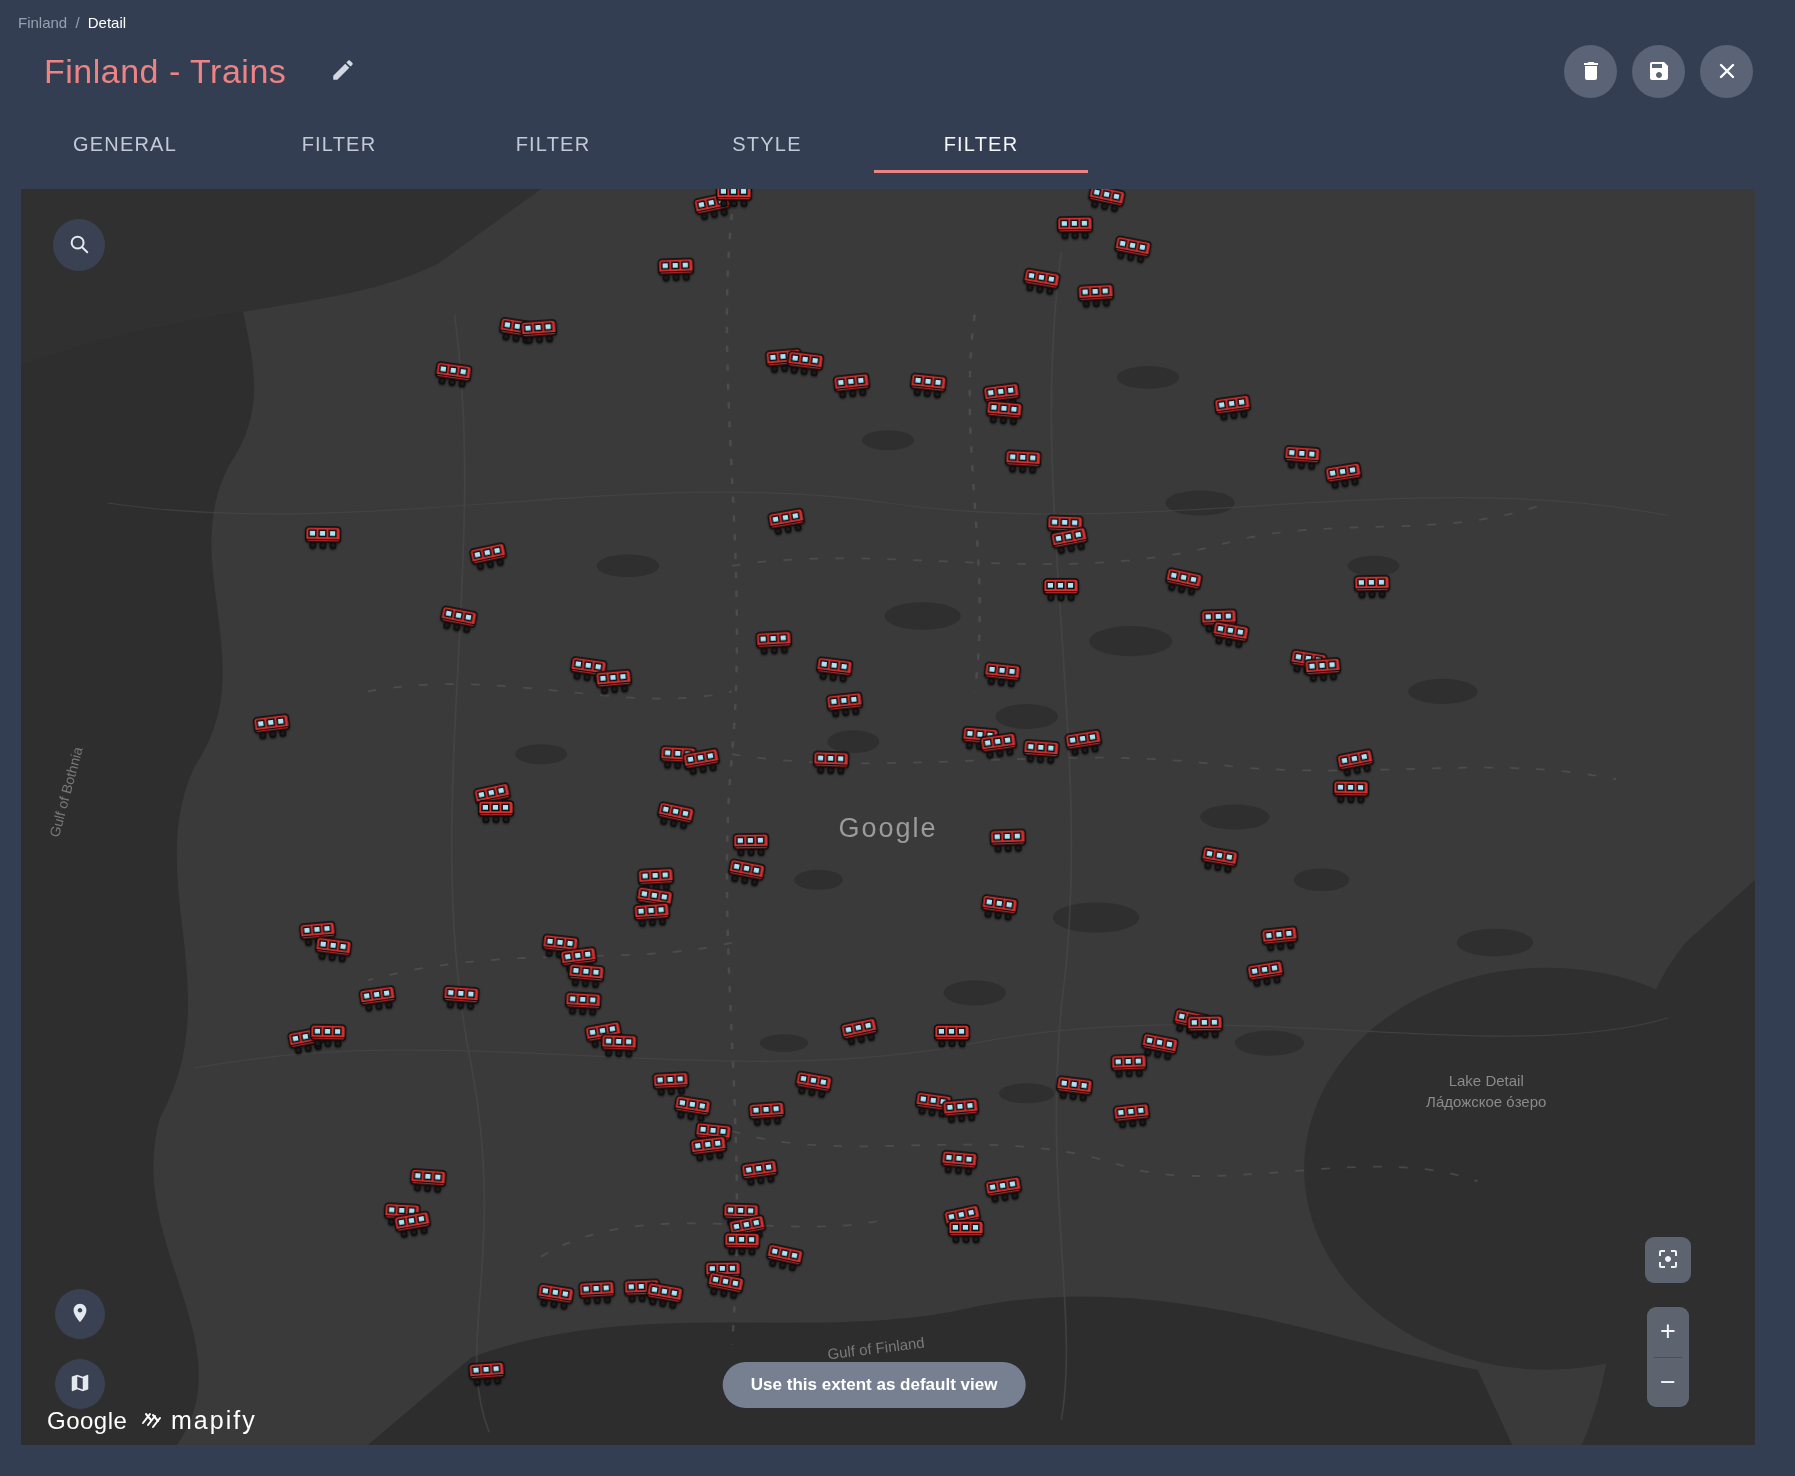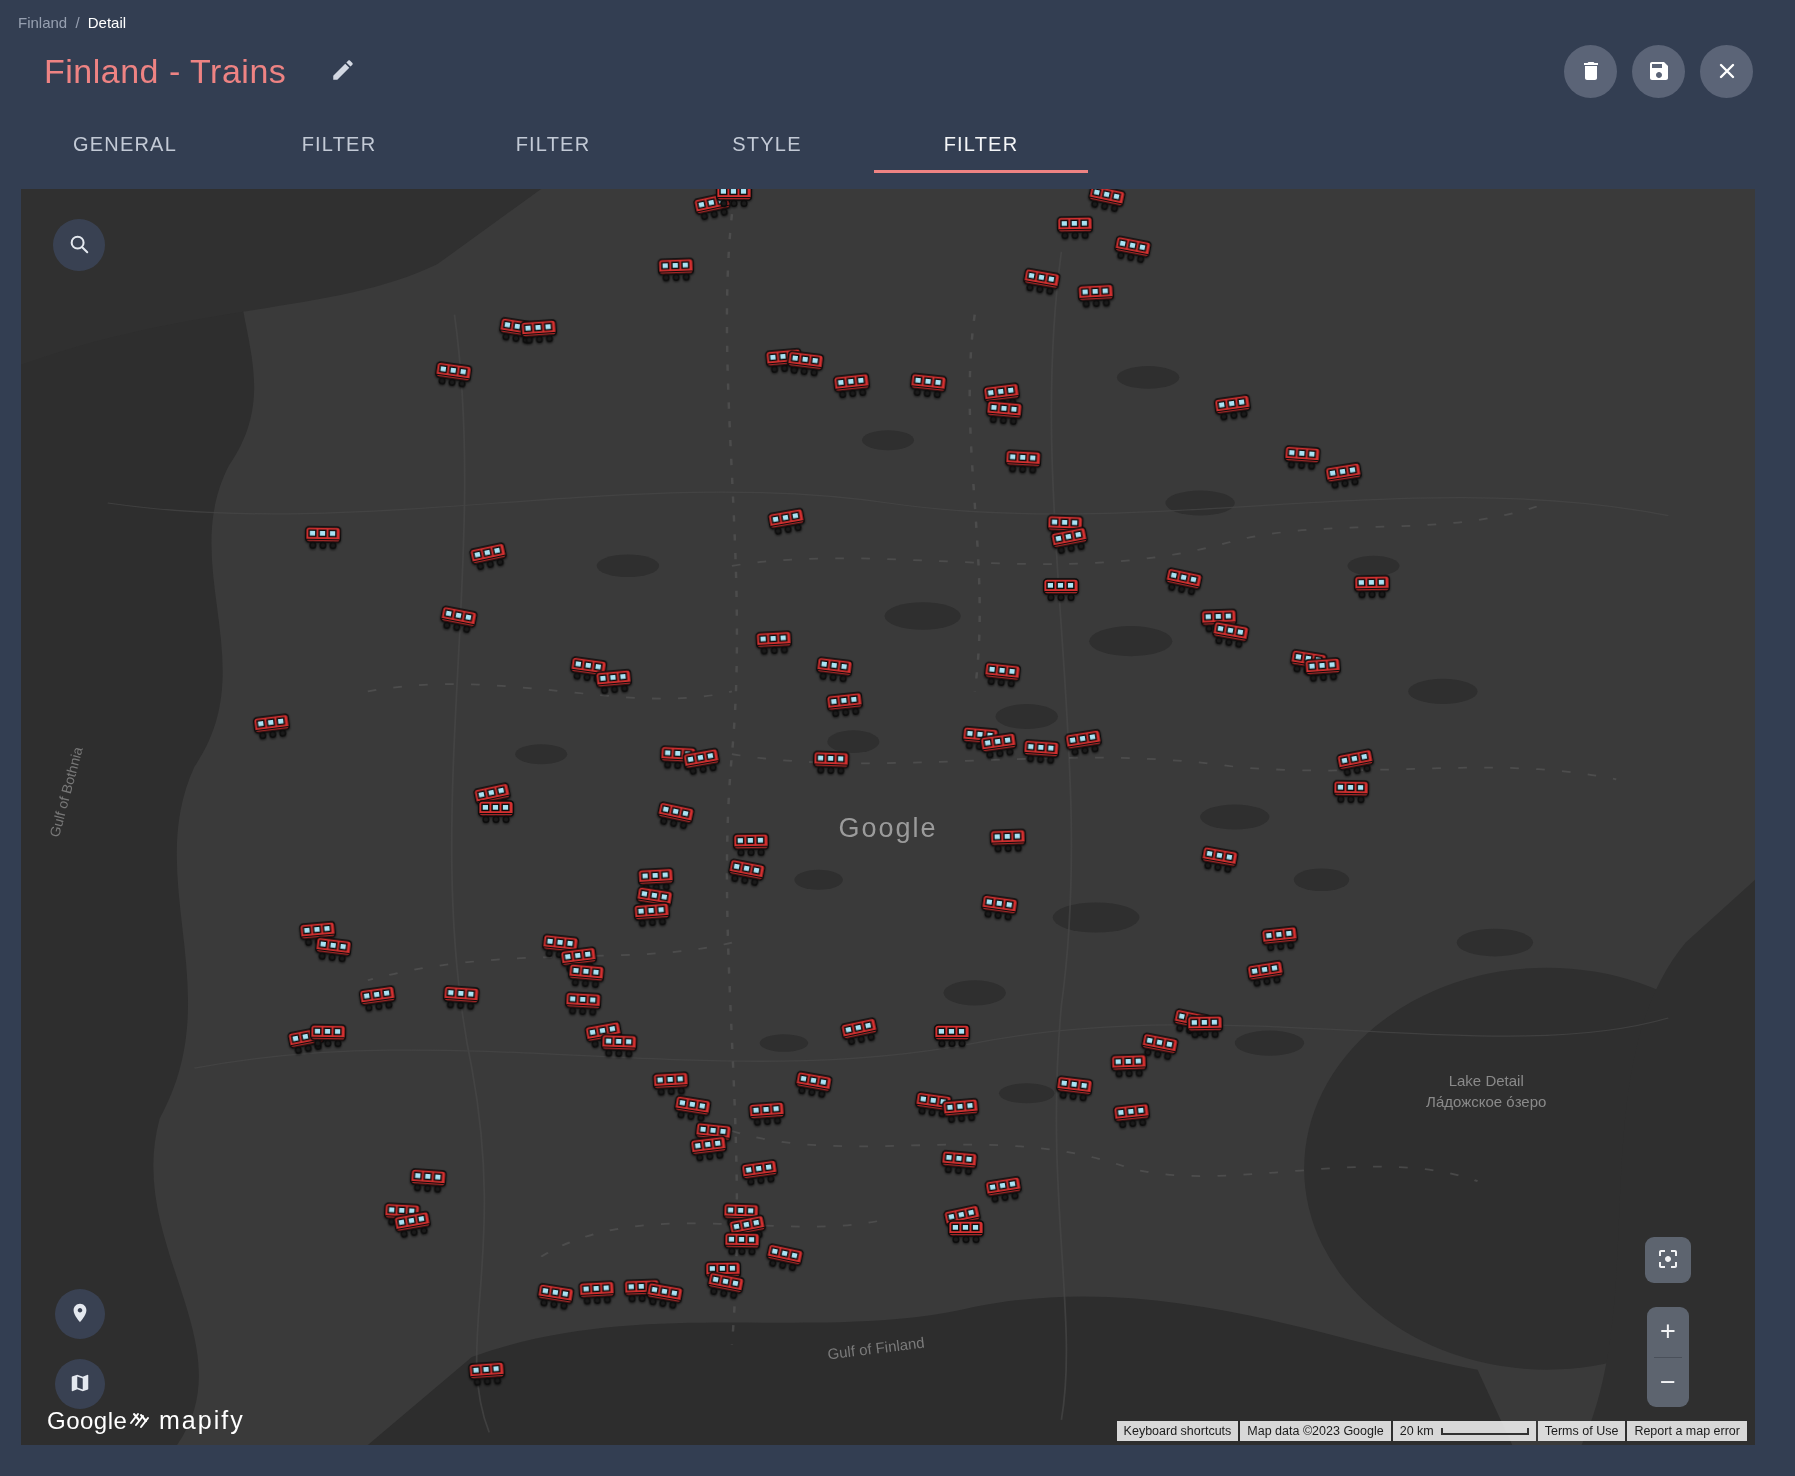--- a/index.html
+++ b/index.html
@@ -57,21 +57,21 @@
     padding:13px 28px;font-size:17px;font-weight:bold;cursor:pointer;font-family:"Liberation Sans",sans-serif;white-space:nowrap}
   .fullscreen-btn{position:absolute;right:64px;bottom:162px;width:46px;height:46px;border:none;border-radius:9px;
     background:#5d646f;color:#f2f3f5;display:flex;align-items:center;justify-content:center;cursor:pointer}
   .zoom-ctrl{position:absolute;right:66px;bottom:38px;width:42px;height:100px;border-radius:9px;background:#5d646f;
     display:flex;flex-direction:column;overflow:hidden}
   .zoom-btn{flex:1;background:none;border:none;color:#f2f3f5;font-size:27px;line-height:1;cursor:pointer;
     display:flex;align-items:center;justify-content:center;font-family:"Liberation Sans",sans-serif}
   .zoom-divider{height:1px;background:#4a505a;margin:0 7px}
   
   .google-logo{position:absolute;left:26px;bottom:10px;font-size:24px;font-weight:normal;letter-spacing:.5px;color:#fff;cursor:pointer}
-  .mapify-logo{position:absolute;left:108px;bottom:10px;display:flex;align-items:center;color:#fff}
+  .mapify-logo{position:absolute;left:120px;bottom:10px;display:flex;align-items:center;color:#fff}
   .mapify-logo .word{font-size:25px;letter-spacing:2px;margin-left:8px}
   
   .attribution{position:absolute;right:8px;bottom:4px;display:flex;align-items:stretch;font-size:12.5px;color:#1b1b1b}
   .attr-chip{background:rgba(240,240,240,.88);padding:3px 7px;margin-left:2px;display:flex;align-items:center;white-space:nowrap}
   .attr-chip.link{cursor:pointer}
   .scale-bar{display:inline-block;width:88px;height:7px;border-left:2px solid #333;border-right:2px solid #333;
     border-bottom:2px solid #333;margin-left:7px}
 </style>
 </head>
 <body>
@@ -1762,38 +1762,29 @@
         <path d="M2 14 L9 5"></path>
           <path d="M7 16 L14 7"></path>
           <path d="M12 18 L19 9"></path>
         <path d="M5 5 L10 11"></path>
           <path d="M12 6 L17 12"></path>
       </svg>
     </span>
     <span class="word">mapify</span>
   </div>
 
+  <button class="extent-btn">Use this extent as default view</button>
 
   <button class="fullscreen-btn">
     <span>
       <svg width="24" height="24" viewBox="0 0 24 24" fill="currentColor">
         <path d="M5 15H3v4c0 1.1.9 2 2 2h4v-2H5v-4zM5 5h4V3H5c-1.1 0-2 .9-2 2v4h2V5zm14-2h-4v2h4v4h2V5c0-1.1-.9-2-2-2zm0 16h-4v2h4c1.1 0 2-.9 2-2v-4h-2v4zM12 9c-1.66 0-3 1.34-3 3s1.34 3 3 3 3-1.34 3-3-1.34-3-3-3z"></path>
       </svg>
     </span>
   </button>
 
   <div class="zoom-ctrl">
     <button class="zoom-btn">+</button>
     <div class="zoom-divider"></div>
     <button class="zoom-btn">−</button>
   </div>
 
-  <div class="attribution">
-    <div class="attr-chip link">Keyboard shortcuts</div>
-    <div class="attr-chip">Map data ©2023 Google</div>
-    <div class="attr-chip">
-      <span>20 km</span>
-      <span class="scale-bar"></span>
-    </div>
-    <div class="attr-chip link">Terms of Use</div>
-    <div class="attr-chip link">Report a map error</div>
-  </div>
 </div>
 
 </body></html>

